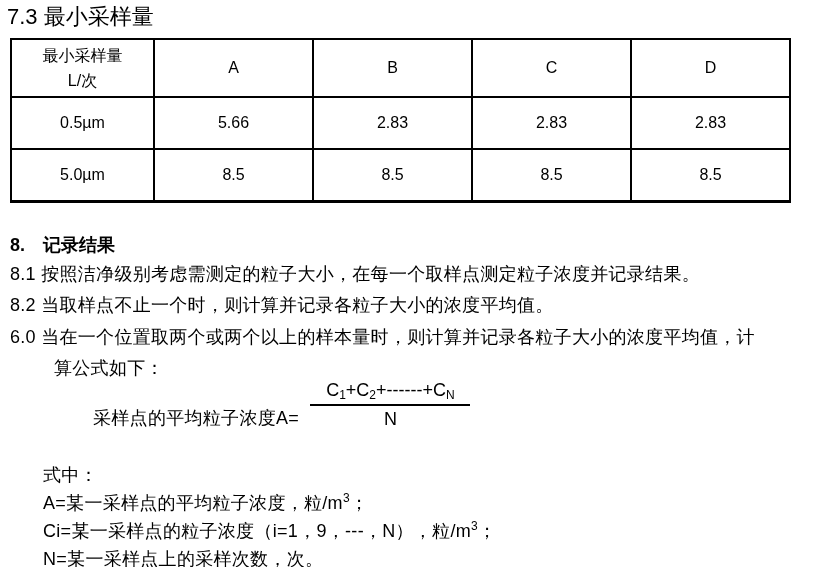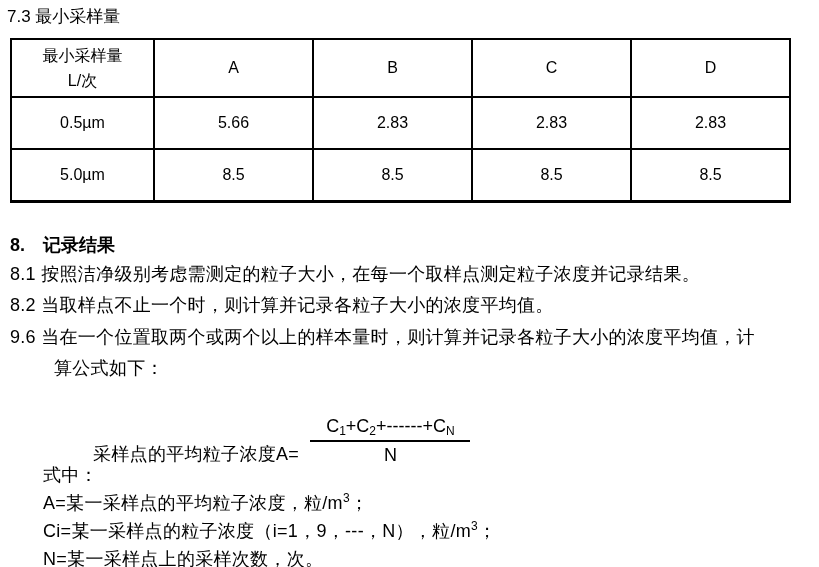--- a/index.html
+++ b/index.html
@@ -13,21 +13,21 @@
     position: relative;
     width: 819px;
     height: 567px;
     background: #ffffff;
     overflow: hidden;
   }
   .section-title {
     position: absolute;
     left: 7px;
     top: 6px;
-    font-size: 17px;
+    font-size: 22px;
     line-height: 22px;
     white-space: pre;
   }
   
   table.min-sample {
     position: absolute;
     left: 10px;
     top: 38px;
     border-collapse: collapse;
     table-layout: fixed;
@@ -76,21 +76,20 @@
     align-items: flex-end;
     font-size: 18px;
   }
   .formula .flabel { white-space: pre; letter-spacing: 0.3px; }
   .frac {
     display: inline-flex;
     flex-direction: column;
     align-items: center;
     margin-left: 6px;
     text-align: center;
-    margin-top: 36px;
   }
   .frac .num {
     padding: 0 6px 3px 6px;
     border-bottom: 2px solid #000;
     min-width: 148px;
     white-space: pre;
   }
   .frac .den {
     padding-top: 3px;
   }
@@ -154,21 +153,21 @@
       <td>8.5</td>
       <td>8.5</td>
     </tr>
   </tbody>
     </table>
 
   <div class="h8">8.　记录结果</div>
 
   <div class="body-line li-81">8.1 按照洁净级别考虑需测定的粒子大小，在每一个取样点测定粒子浓度并记录结果。</div>
   <div class="body-line li-82">8.2 当取样点不止一个时，则计算并记录各粒子大小的浓度平均值。</div>
-  <div class="body-line li-83">9.6 当在一个位置取两个或两个以上的样本量时，则计算并记录各粒子大小的浓度平均值，计</div>
+  <div class="body-line li-83">6.0 当在一个位置取两个或两个以上的样本量时，则计算并记录各粒子大小的浓度平均值，计</div>
   <div class="body-line li-83b">算公式如下：</div>
 
   <div class="formula">
     <span class="flabel">采样点的平均粒子浓度A= </span>
     <span class="frac">
       <span class="num"><span>C</span><sub class="fsub">1</sub><span>+C</span><sub class="fsub">2</sub><span>+------+C</span><sub class="fsub">N</sub></span>
       <span class="den">N</span>
     </span>
   </div>
 

